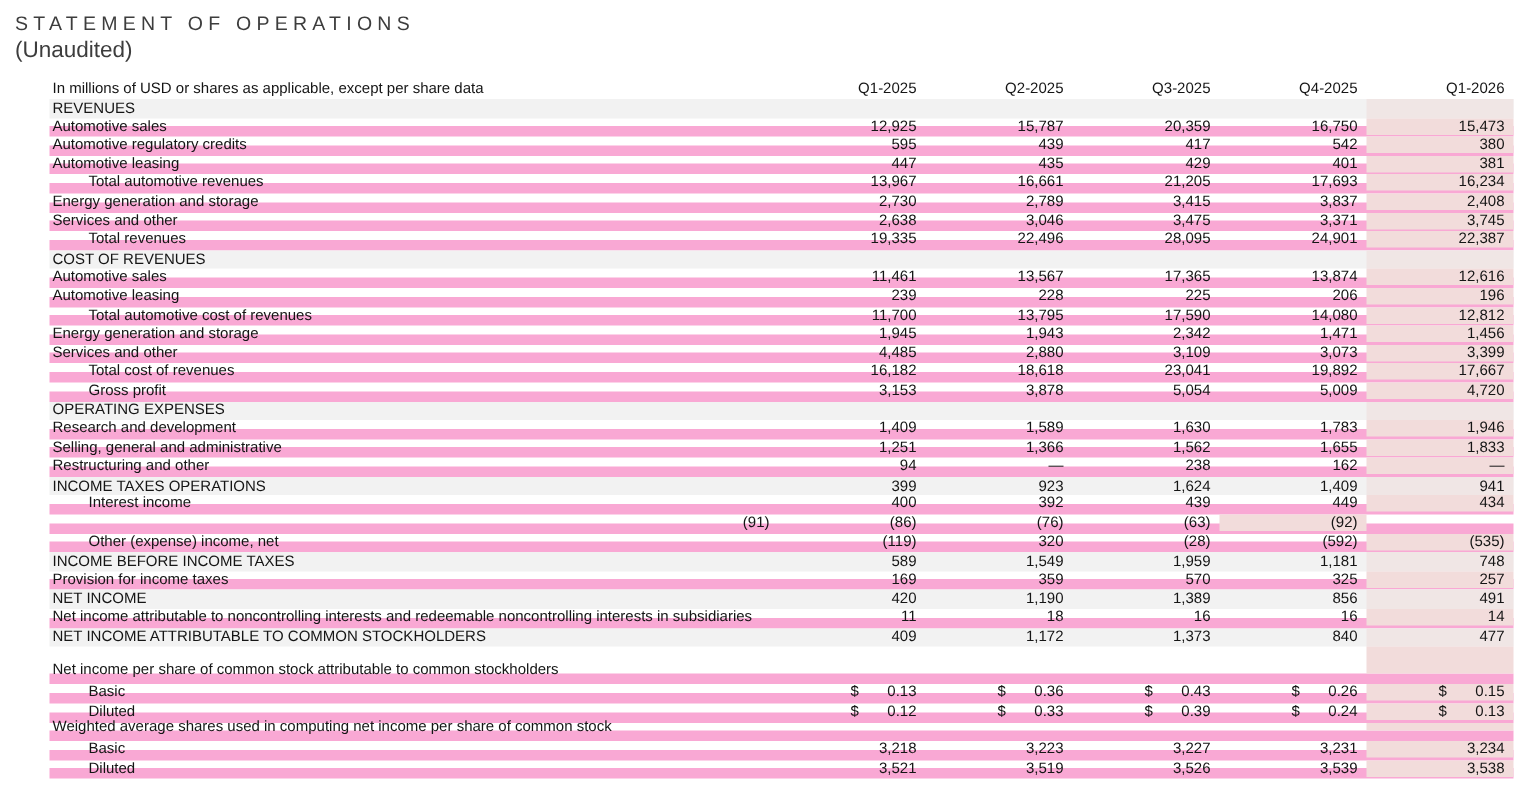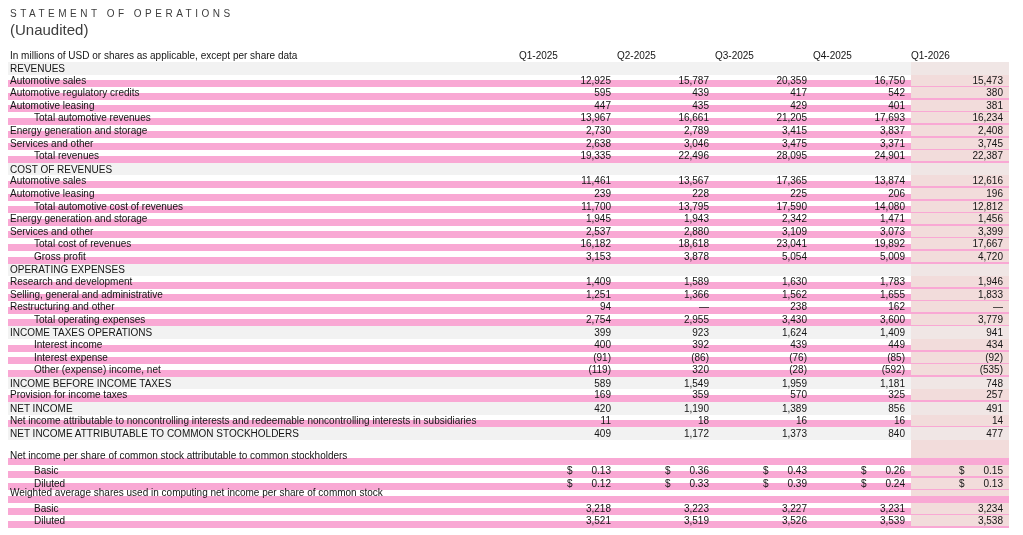--- a/index.html
+++ b/index.html
@@ -4,42 +4,42 @@
 <style>
   * { margin:0; padding:0; box-sizing:border-box; }
   html,body { width:1023px; height:535px; background:#ffffff; overflow:hidden; }
   body {
     font-family:"Liberation Sans", sans-serif;
     font-size:10px;
     color:#151515;
     padding:8px 14px 0 8px;
   }
   .doc-title {
-    font-size:10px;
+    font-size:13px;
     letter-spacing:3.5px;
     color:#3d3d3d;
     font-weight:400;
     padding-left:2px;
   }
   .doc-subtitle {
     font-size:15px;
     color:#3d3d3d;
     margin-top:2px;
     padding-left:2px;
   }
-  .fin-table { margin-top:11px; }
+  .fin-table { margin-top:11px;margin-left:25px; }
   .row {
     display:grid;
     grid-template-columns:1fr 98px 98px 98px 98px 98px;
     align-items:center;
     height:12.6px;
   }
   .row.bordered { border-bottom:7px solid #f9a8d4; }
   .row.header-row { height:13px; }
-  .row.header-row .col-h { padding-right:6px; }
+  .row.header-row .col-h { text-align:right; padding-right:6px; }
   .label-cell {
     padding-left:2px;
     white-space:nowrap;
     overflow:hidden;
   }
   .label-cell.ind { padding-left:26px; }
   .val-cell {
     text-align:right;
     padding-right:6px;
     white-space:nowrap;
@@ -170,21 +170,21 @@
         <div class="row bordered">
           <div class="label-cell">Energy generation and storage</div>
           <div class="val-cell">1,945</div>
           <div class="val-cell">1,943</div>
           <div class="val-cell">2,342</div>
           <div class="val-cell">1,471</div>
           <div class="val-cell pink">1,456</div>
         </div>
         <div class="row bordered">
           <div class="label-cell">Services and other</div>
-          <div class="val-cell">2,537</div>
+          <div class="val-cell">4,485</div>
           <div class="val-cell">2,880</div>
           <div class="val-cell">3,109</div>
           <div class="val-cell">3,073</div>
           <div class="val-cell pink">3,399</div>
         </div>
         <div class="row bordered">
           <div class="label-cell ind">Total cost of revenues</div>
           <div class="val-cell">16,182</div>
           <div class="val-cell">18,618</div>
           <div class="val-cell">23,041</div>
@@ -224,50 +224,41 @@
           <div class="val-cell pink">1,833</div>
         </div>
         <div class="row bordered">
           <div class="label-cell">Restructuring and other</div>
           <div class="val-cell">94</div>
           <div class="val-cell">—</div>
           <div class="val-cell">238</div>
           <div class="val-cell">162</div>
           <div class="val-cell pink">—</div>
         </div>
-        <div class="row bordered">
-          <div class="label-cell ind">Total operating expenses</div>
-          <div class="val-cell">2,754</div>
-          <div class="val-cell">2,955</div>
-          <div class="val-cell">3,430</div>
-          <div class="val-cell">3,600</div>
-          <div class="val-cell pink">3,779</div>
-        </div>
         <div class="row gray bold">
           <div class="label-cell">INCOME TAXES OPERATIONS</div>
           <div class="val-cell">399</div>
           <div class="val-cell">923</div>
           <div class="val-cell">1,624</div>
           <div class="val-cell">1,409</div>
           <div class="val-cell pink">941</div>
         </div>
         <div class="row bordered">
           <div class="label-cell ind">Interest income</div>
           <div class="val-cell">400</div>
           <div class="val-cell">392</div>
           <div class="val-cell">439</div>
           <div class="val-cell">449</div>
           <div class="val-cell pink">434</div>
         </div>
         <div class="row bordered">
-          <div class="label-cell ind">Interest expense</div>
           <div class="val-cell">(91)</div>
           <div class="val-cell">(86)</div>
           <div class="val-cell">(76)</div>
-          <div class="val-cell">(85)</div>
+          <div class="val-cell">(63)</div>
           <div class="val-cell pink">(92)</div>
         </div>
         <div class="row bordered">
           <div class="label-cell ind">Other (expense) income, net</div>
           <div class="val-cell">(119)</div>
           <div class="val-cell">320</div>
           <div class="val-cell">(28)</div>
           <div class="val-cell">(592)</div>
           <div class="val-cell pink">(535)</div>
         </div>

